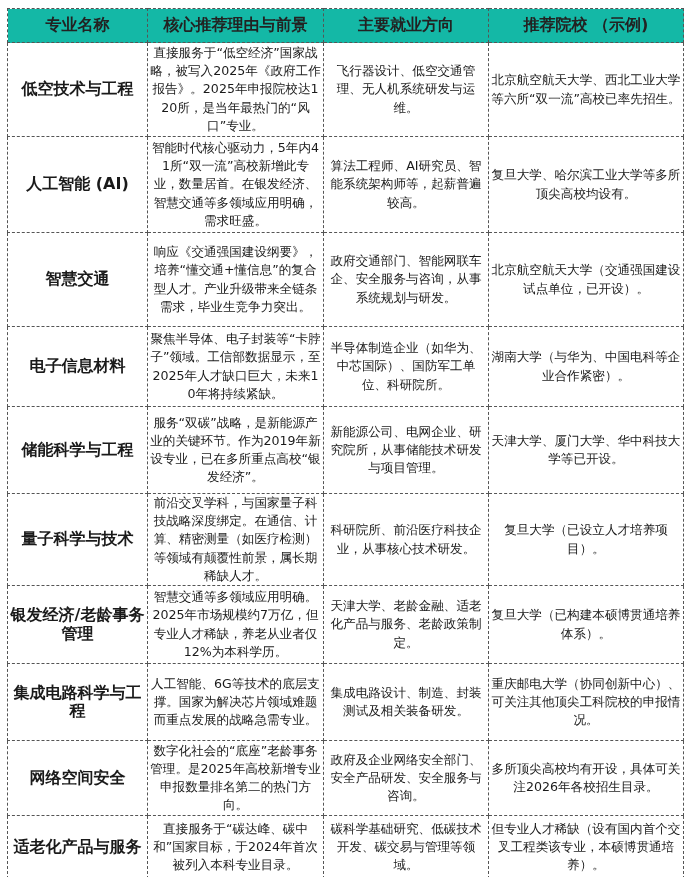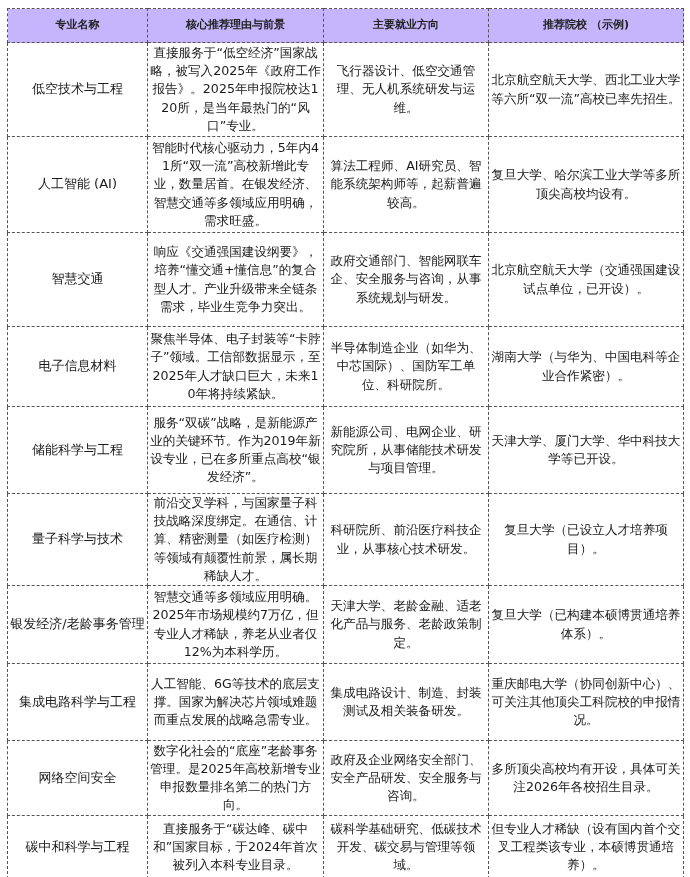--- a/index.html
+++ b/index.html
@@ -9,28 +9,28 @@
       position: absolute; left: 7px; top: 8px;
       width: 676px; border-collapse: collapse; table-layout: fixed;
       font-size: 12.6px; line-height: 18.2px;
     }
     table.main td, table.main th {
       border: 1px dashed #555;
       text-align: center; vertical-align: middle;
       padding: 0 2px; word-break: break-all;
     }
     table.main th {
-      background: #c4b5fd; font-weight: bold; font-size: 11px;
+      background: #14b8a6; font-weight: bold; font-size: 16px;
       height: 33px; color: #222;
     }
     col.c1 { width: 140px; }
     col.c2 { width: 176px; }
     col.c3 { width: 165px; }
     col.c4 { width: 195px; }
-    td.name { font-size: 13px; }
+    td.name { font-size: 16px; font-weight: bold; }
   </style>
 </head>
 <body>
 
 <table class="main">
   <colgroup>
     <col class="c1">
       <col class="c2">
       <col class="c3">
       <col class="c4">
@@ -92,19 +92,19 @@
         <td>集成电路设计、制造、封装测试及相关装备研发。</td>
         <td>重庆邮电大学（协同创新中心）、可关注其他顶尖工科院校的申报情况。</td>
       </tr>
       <tr style="height: 75px;">
         <td class="name">网络空间安全</td>
         <td>数字化社会的“底座”老龄事务管理。是2025年高校新增专业申报数量排名第二的热门方向。</td>
         <td>政府及企业网络安全部门、安全产品研发、安全服务与咨询。</td>
         <td>多所顶尖高校均有开设，具体可关注2026年各校招生目录。</td>
       </tr>
       <tr style="height: 63px;">
-        <td class="name">碳中和科学与工程</td>
+        <td class="name">适老化产品与服务</td>
         <td>直接服务于“碳达峰、碳中和”国家目标，于2024年首次被列入本科专业目录。</td>
         <td>碳科学基础研究、低碳技术开发、碳交易与管理等领域。</td>
         <td>但专业人才稀缺（设有国内首个交叉工程类该专业，本硕博贯通培养）。</td>
       </tr>
     </tbody>
 </table>
 
 </body></html>

